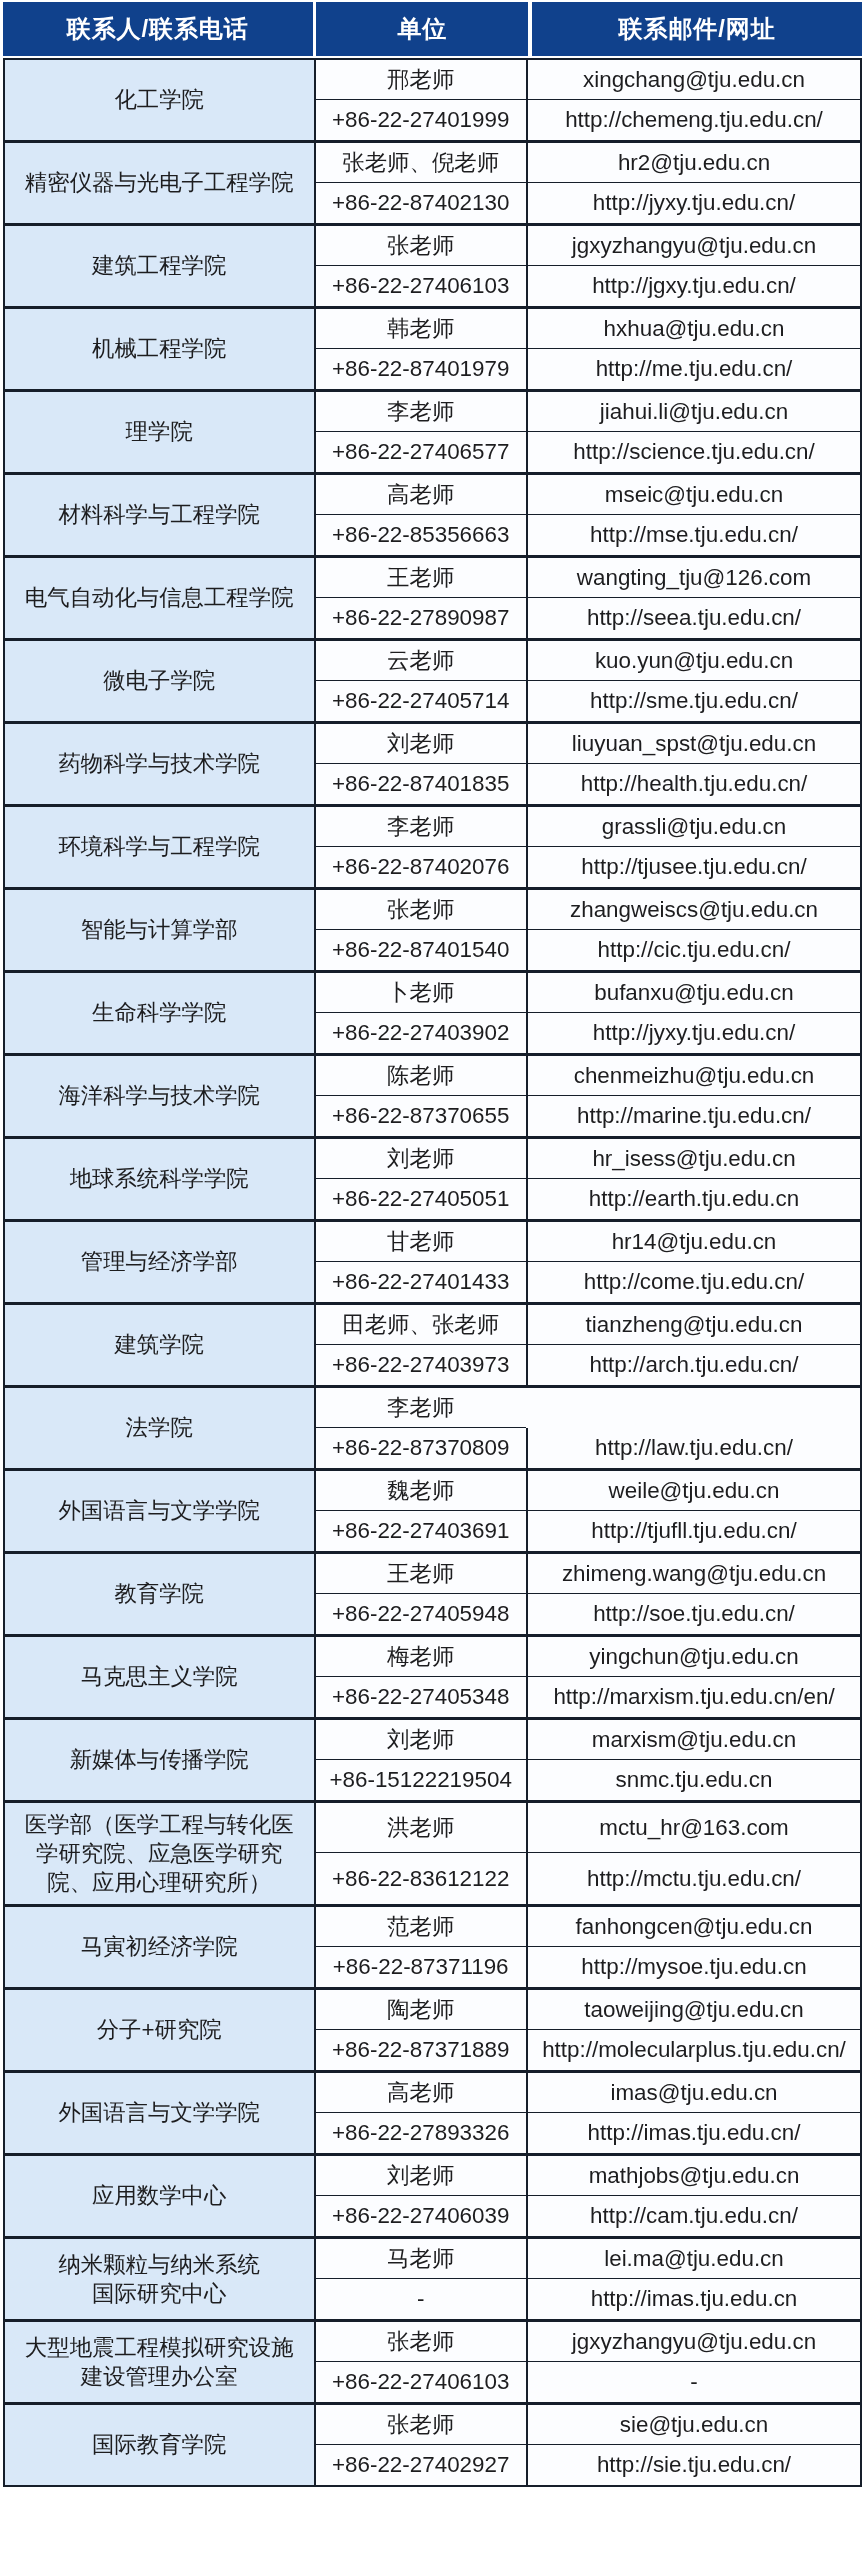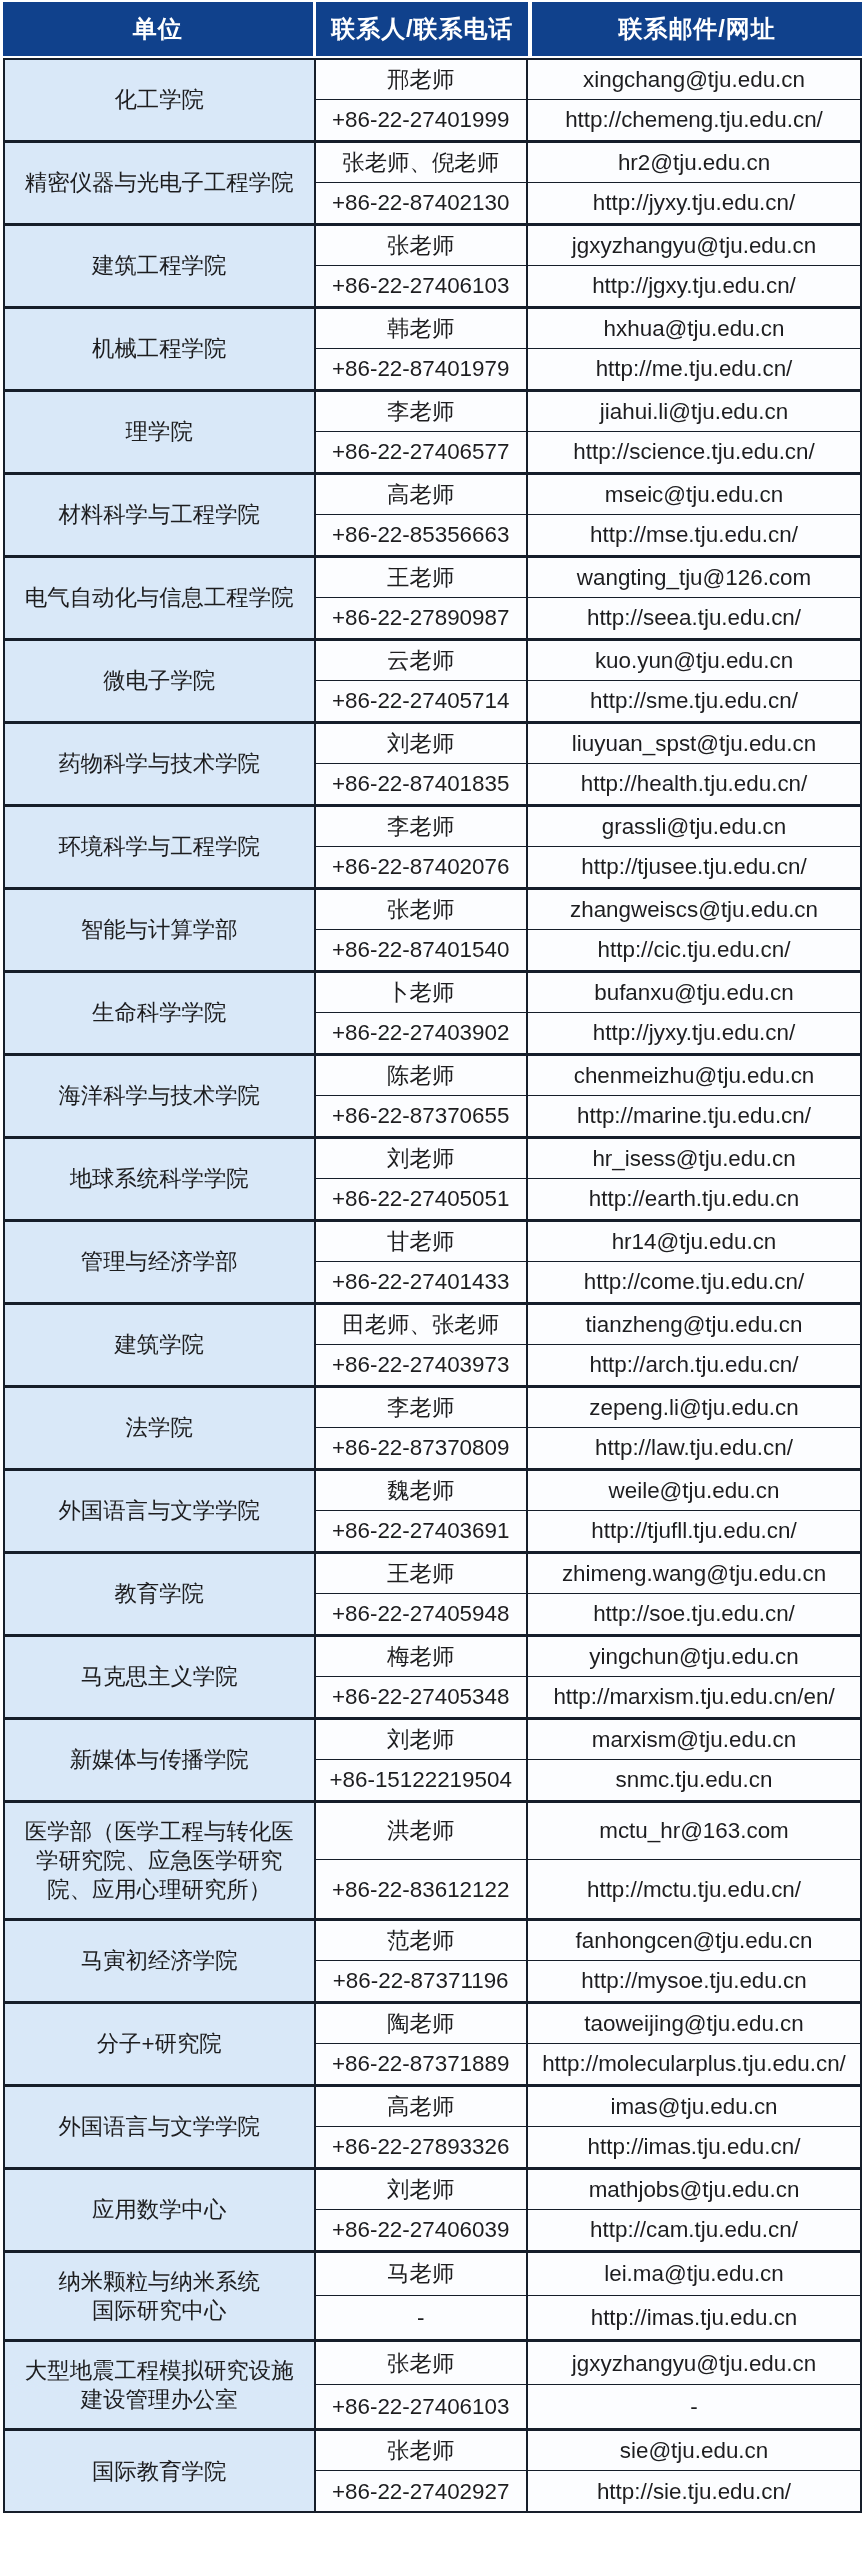--- a/index.html
+++ b/index.html
@@ -59,36 +59,36 @@
     line-height:1.3;
     padding:3.6px 5.4px;
     min-height:40px;
     background:var(--cell-bg);
   }
   .cell.unit{
     grid-column:1;
     grid-row:1 / span 2;
     background:var(--unit-bg);
     white-space:pre-line;
-    padding:14px 9px;
+    padding:7px 9px;
     justify-content:center;
   }
   .cell.name   {grid-column:2;grid-row:1;border-left:2.7px solid var(--border);border-bottom:1.8px solid var(--border);}
   .cell.email  {grid-column:3;grid-row:1;border-left:2.7px solid var(--border);border-bottom:1.8px solid var(--border);}
   .cell.phone  {grid-column:2;grid-row:2;border-left:2.7px solid var(--border);}
   .cell.website{grid-column:3;grid-row:2;border-left:2.7px solid var(--border);}
   .cell.email, .cell.website{padding:3.6px 1.8px;}
 </style>
 </head>
 <body>
 
 <div class="page">
   <div class="header">
+    <div class="hcell">联系人/联系电话</div>
     <div class="hcell">单位</div>
-    <div class="hcell">联系人/联系电话</div>
     <div class="hcell">联系邮件/网址</div>
   </div>
   <div class="tbody" id="tbody">
   <div class="row">
     <div class="cell unit"><span>化工学院</span></div>
     <div class="cell name">
           <span>邢老师</span>
         </div>
     <div class="cell email">
           <span>xingchang@tju.edu.cn</span>
@@ -338,23 +338,20 @@
         </div>
     <div class="cell website">
           <span>http://arch.tju.edu.cn/</span>
         </div>
   </div>
 
   <div class="row">
     <div class="cell unit"><span>法学院</span></div>
     <div class="cell name">
           <span>李老师</span>
-        </div>
-    <div class="cell email">
-          <span>zepeng.li@tju.edu.cn</span>
         </div>
     <div class="cell phone">
           <span>+86-22-87370809</span>
         </div>
     <div class="cell website">
           <span>http://law.tju.edu.cn/</span>
         </div>
   </div>
 
   <div class="row">

